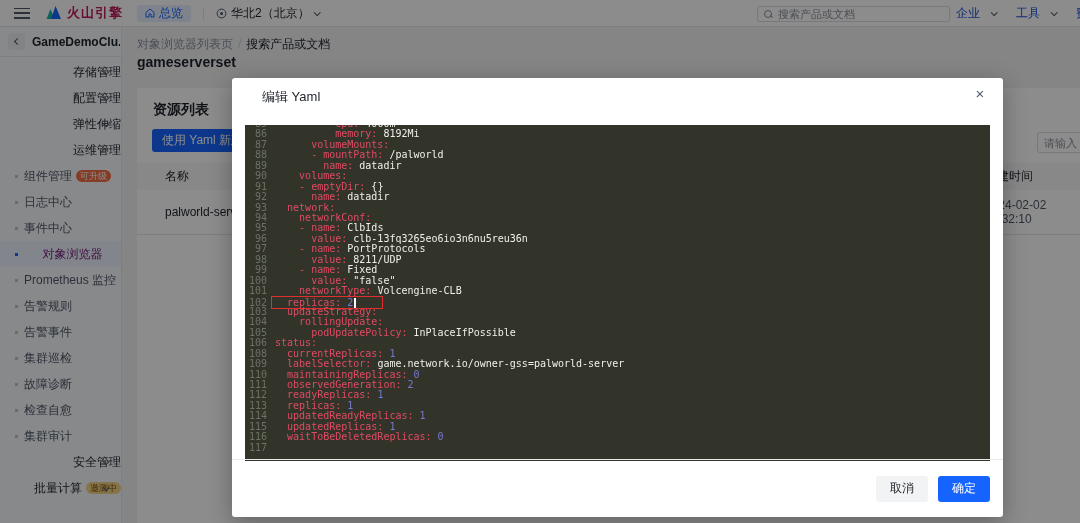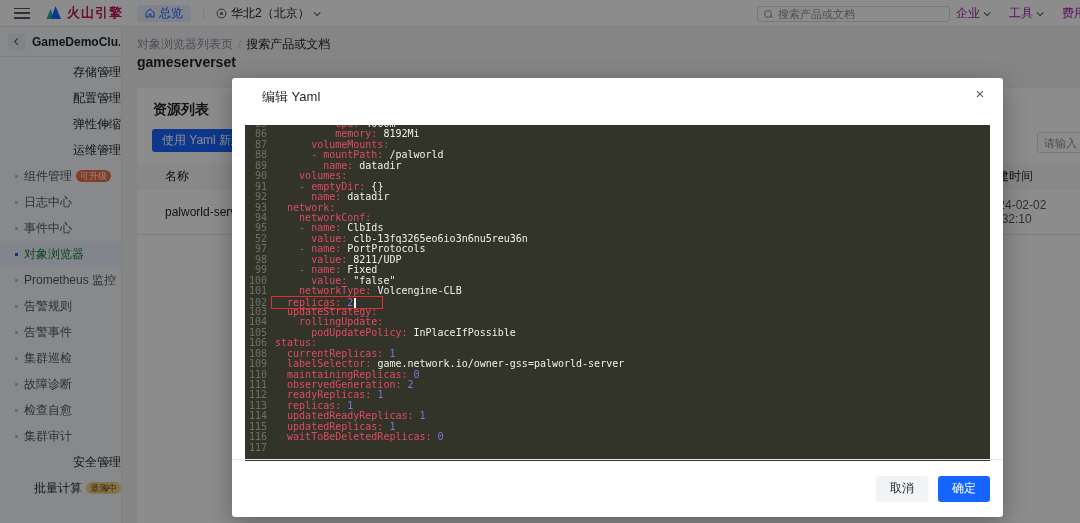--- a/index.html
+++ b/index.html
@@ -14,35 +14,35 @@
   .brand { font-size:13px; font-weight:bold; color:#be185d; margin-left:6px; letter-spacing:1px; }
   .overview-pill { display:flex; align-items:center; gap:4px; margin-left:14px; background:#e8f1ff; color:#1664ff; font-size:12px; height:17px; padding:0 8px; border-radius:3px; cursor:pointer; }
   .tb-divider { width:1px; height:13px; background:#e5e6eb; margin:0 12px 0 12px; }
   .region { display:flex; align-items:center; gap:4px; font-size:12px; color:#1d2129; cursor:pointer; }
   .chev { display:inline-block; width:5px; height:5px; border-right:1px solid #4e5969; border-bottom:1px solid #4e5969; transform:rotate(45deg) translateY(-1px); }
   .chev.up { transform:rotate(-135deg) translateY(-1px); }
   .tb-search { position:absolute; left:757px; top:6px; width:193px; height:16px; border:1px solid #d8dade; border-radius:3px; display:flex; align-items:center; padding:0 6px; gap:5px; background:#fff; }
   .tb-search input { border:none; outline:none; font-size:11px; color:#1d2129; width:150px; background:transparent; font-family:Liberation Sans, sans-serif; }
   .tb-search input::placeholder { color:#8a8f99; }
   .tb-menus { position:absolute; left:956px; top:0; height:27px; display:flex; align-items:center; gap:20px; }
-  .tb-menu { display:flex; align-items:center; gap:4px; font-size:12px; color:#a21caf; cursor:pointer; white-space:nowrap; }
+  .tb-menu { display:flex; align-items:center; gap:11px; font-size:12px; color:#1d4ed8; cursor:pointer; white-space:nowrap; }
 
   
   .sidebar { position:absolute; left:0; top:27px; width:122px; height:496px; background:#f8f9fb; border-right:1px solid #e5e6eb; z-index:1; }
   .sb-head { height:30px; display:flex; align-items:center; border-bottom:1px solid #e8e9ed; padding-left:8px; gap:7px; }
   .back-btn { width:17px; height:17px; border-radius:3px; background:#eceef1; display:flex; align-items:center; justify-content:center; cursor:pointer; }
   .back-btn .chev { transform:rotate(135deg); margin-left:2px; }
   .cluster-name { font-size:12px; font-weight:bold; color:#1d2129; white-space:nowrap; overflow:hidden; width:88px; }
   .nav { padding-top:2px; }
   .nav-item { height:26px; display:flex; align-items:center; font-size:12px; cursor:pointer; position:relative; padding-left:13px; }
   .nav-item.grp { color:#1d2129;justify-content:flex-end; }
   .nav-item.grp .chev { position:absolute; right:13px; }
   .nav-item.sub { color:#4e5969; padding-left:24px; }
   .nav-item.sub .bullet { position:absolute; left:15px; width:3px; height:3px; background:#c2c6cc; }
-  .nav-item.sub.active { background:#eef3ff; color:#15803d; }
+  .nav-item.sub.active { background:#eef3ff; color:#701a75;justify-content:center; }
   .nav-item.sub.active .bullet { background:#1664ff; }
   .nav-label { white-space:nowrap; }
   .badge { margin-left:4px; font-size:9px; line-height:12px; padding:0 4px; border-radius:7px; white-space:nowrap; }
   .badge.orange { background:#f26d45; color:#fff; }
   .badge.gold { background:#f3d485; color:#7a4f10; }
 
   
   .main { position:absolute; left:123px; top:27px; width:957px; height:496px; background:#f2f3f5; }
   .breadcrumb { position:absolute; left:14px; top:9px; font-size:12px; color:#86909c; }
   .breadcrumb .sep { margin:0 5px; color:#c9cdd4; }
@@ -255,21 +255,21 @@
           <div class="cl"><span class="ln">86</span><span class="ct">          <span class="k">memory:</span> <span class="v">8192Mi</span></span></div>
           <div class="cl"><span class="ln">87</span><span class="ct">      <span class="k">volumeMounts:</span></span></div>
           <div class="cl"><span class="ln">88</span><span class="ct">      <span class="k">- </span><span class="k">mountPath:</span> <span class="v">/palworld</span></span></div>
           <div class="cl"><span class="ln">89</span><span class="ct">        <span class="k">name:</span> <span class="v">datadir</span></span></div>
           <div class="cl"><span class="ln">90</span><span class="ct">    <span class="k">volumes:</span></span></div>
           <div class="cl"><span class="ln">91</span><span class="ct">    <span class="k">- </span><span class="k">emptyDir:</span> <span class="v">{}</span></span></div>
           <div class="cl"><span class="ln">92</span><span class="ct">      <span class="k">name:</span> <span class="v">datadir</span></span></div>
           <div class="cl"><span class="ln">93</span><span class="ct">  <span class="k">network:</span></span></div>
           <div class="cl"><span class="ln">94</span><span class="ct">    <span class="k">networkConf:</span></span></div>
           <div class="cl"><span class="ln">95</span><span class="ct">    <span class="k">- </span><span class="k">name:</span> <span class="v">ClbIds</span></span></div>
-          <div class="cl"><span class="ln">52</span><span class="ct">      <span class="k">value:</span> <span class="v">clb-13fq3265eo6io3n6nu5reu36n</span></span></div>
+          <div class="cl"><span class="ln">96</span><span class="ct">      <span class="k">value:</span> <span class="v">clb-13fq3265eo6io3n6nu5reu36n</span></span></div>
           <div class="cl"><span class="ln">97</span><span class="ct">    <span class="k">- </span><span class="k">name:</span> <span class="v">PortProtocols</span></span></div>
           <div class="cl"><span class="ln">98</span><span class="ct">      <span class="k">value:</span> <span class="v">8211/UDP</span></span></div>
           <div class="cl"><span class="ln">99</span><span class="ct">    <span class="k">- </span><span class="k">name:</span> <span class="v">Fixed</span></span></div>
           <div class="cl"><span class="ln">100</span><span class="ct">      <span class="k">value:</span> <span class="v">"false"</span></span></div>
           <div class="cl"><span class="ln">101</span><span class="ct">    <span class="k">networkType:</span> <span class="v">Volcengine-CLB</span></span></div>
           <div class="cl"><span class="ln">102</span><span class="ct"><span class="hlbox">  <span class="k">replicas:</span> <span class="n">2</span><span class="cursor"></span></span></span></div>
           <div class="cl"><span class="ln">103</span><span class="ct">  <span class="k">updateStrategy:</span></span></div>
           <div class="cl"><span class="ln">104</span><span class="ct">    <span class="k">rollingUpdate:</span></span></div>
           <div class="cl"><span class="ln">105</span><span class="ct">      <span class="k">podUpdatePolicy:</span> <span class="v">InPlaceIfPossible</span></span></div>
           <div class="cl"><span class="ln">106</span><span class="ct"><span class="k">status:</span></span></div>

